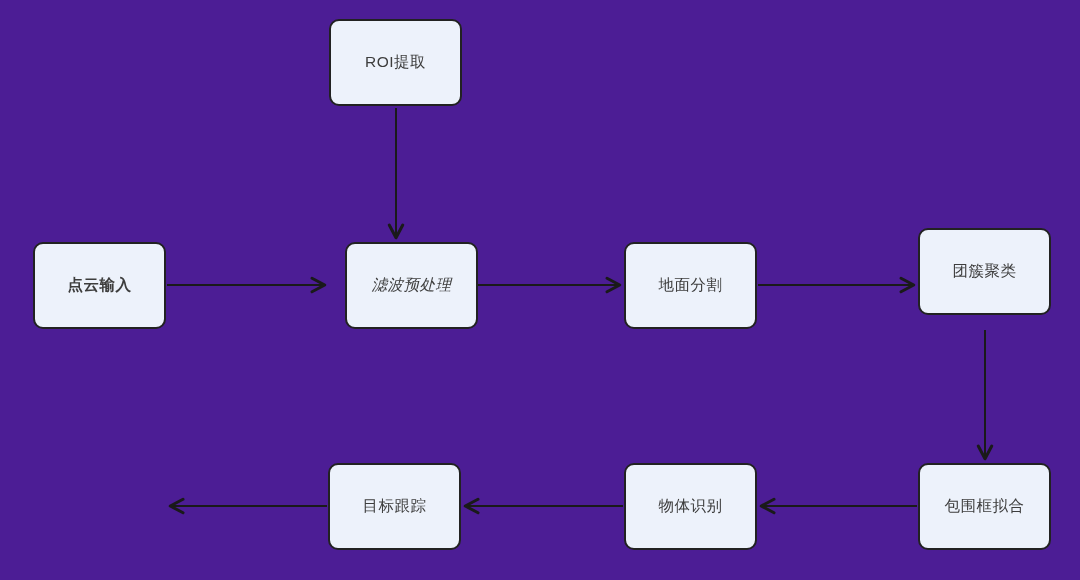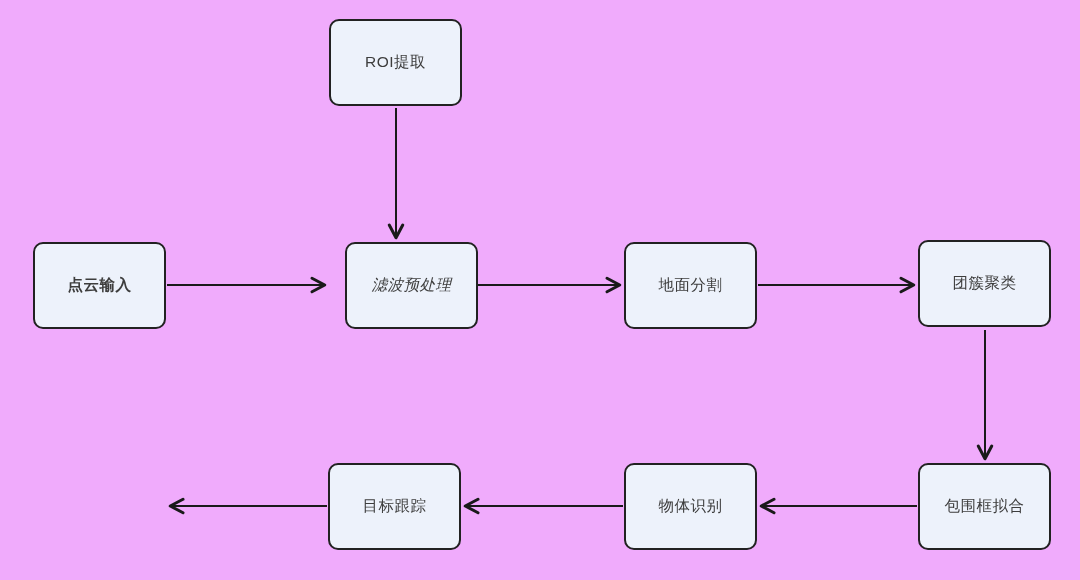--- a/index.html
+++ b/index.html
@@ -5,21 +5,21 @@
   html, body {
     margin: 0;
     padding: 0;
     background: #ffffff;
     font-family: "Liberation Sans", "DejaVu Sans", sans-serif;
   }
   .canvas {
     position: relative;
     width: 1080px;
     height: 580px;
-    background: #f0abfc;
+    background: #4c1d95;
     overflow: hidden;
   }
   .arrow-layer {
     position: absolute;
     left: 0;
     top: 0;
     width: 1080px;
     height: 580px;
     pointer-events: none;
   }
@@ -37,21 +37,21 @@
     font-size: 15.5px;
     color: #3d3d3d;
     letter-spacing: 0.5px;
     text-align: center;
   }
   
   .pos-roi        { left: 329px; top: 19px;  }
   .pos-pointcloud { left: 33px;  top: 242px; font-weight: bold; }
   .pos-filter     { left: 345px; top: 242px; font-style: italic; }
   .pos-ground     { left: 624px; top: 242px; }
-  .pos-cluster    { left: 918px; top: 240px; }
+  .pos-cluster    { left: 918px; top: 228px; }
   .pos-motion     { left: 33px;  top: 463px; }
   .pos-track      { left: 328px; top: 463px; font-family: Liberation Mono, monospace; }
   .pos-object     { left: 624px; top: 463px; align-items: center; }
   .pos-bbox       { left: 918px; top: 463px; }
 </style>
 </head>
 <body>
 
 <div class="canvas">
 

